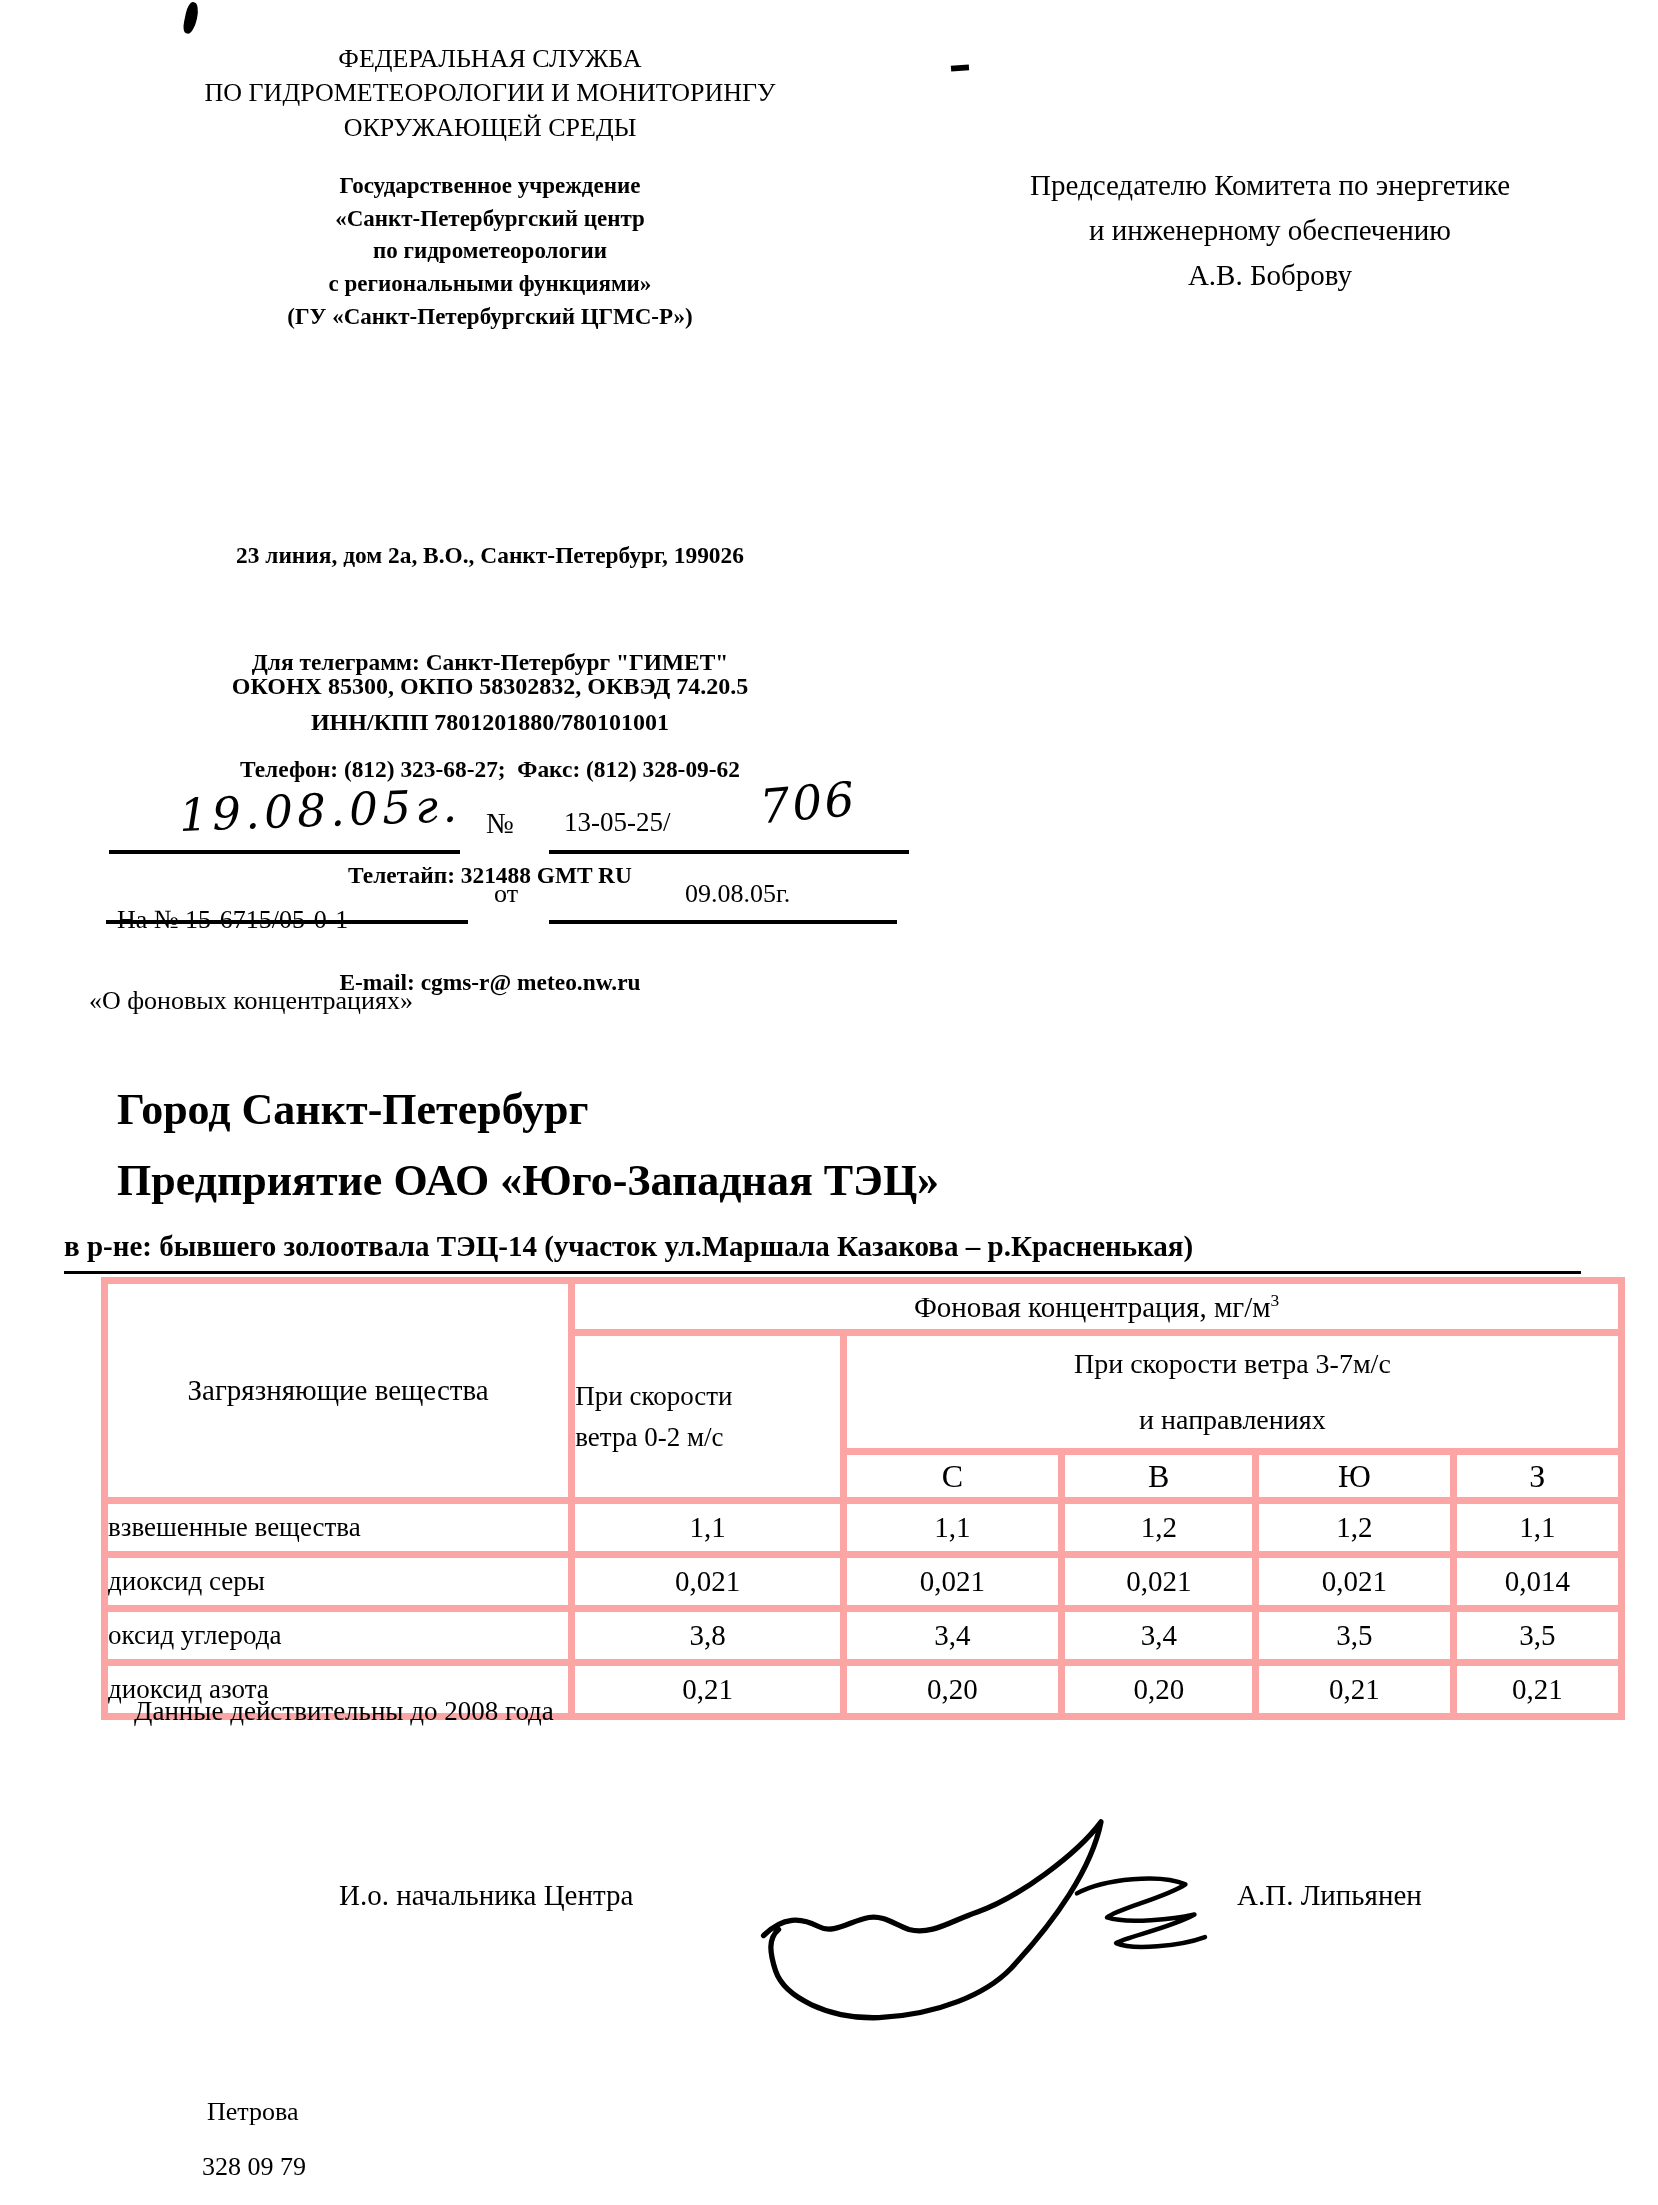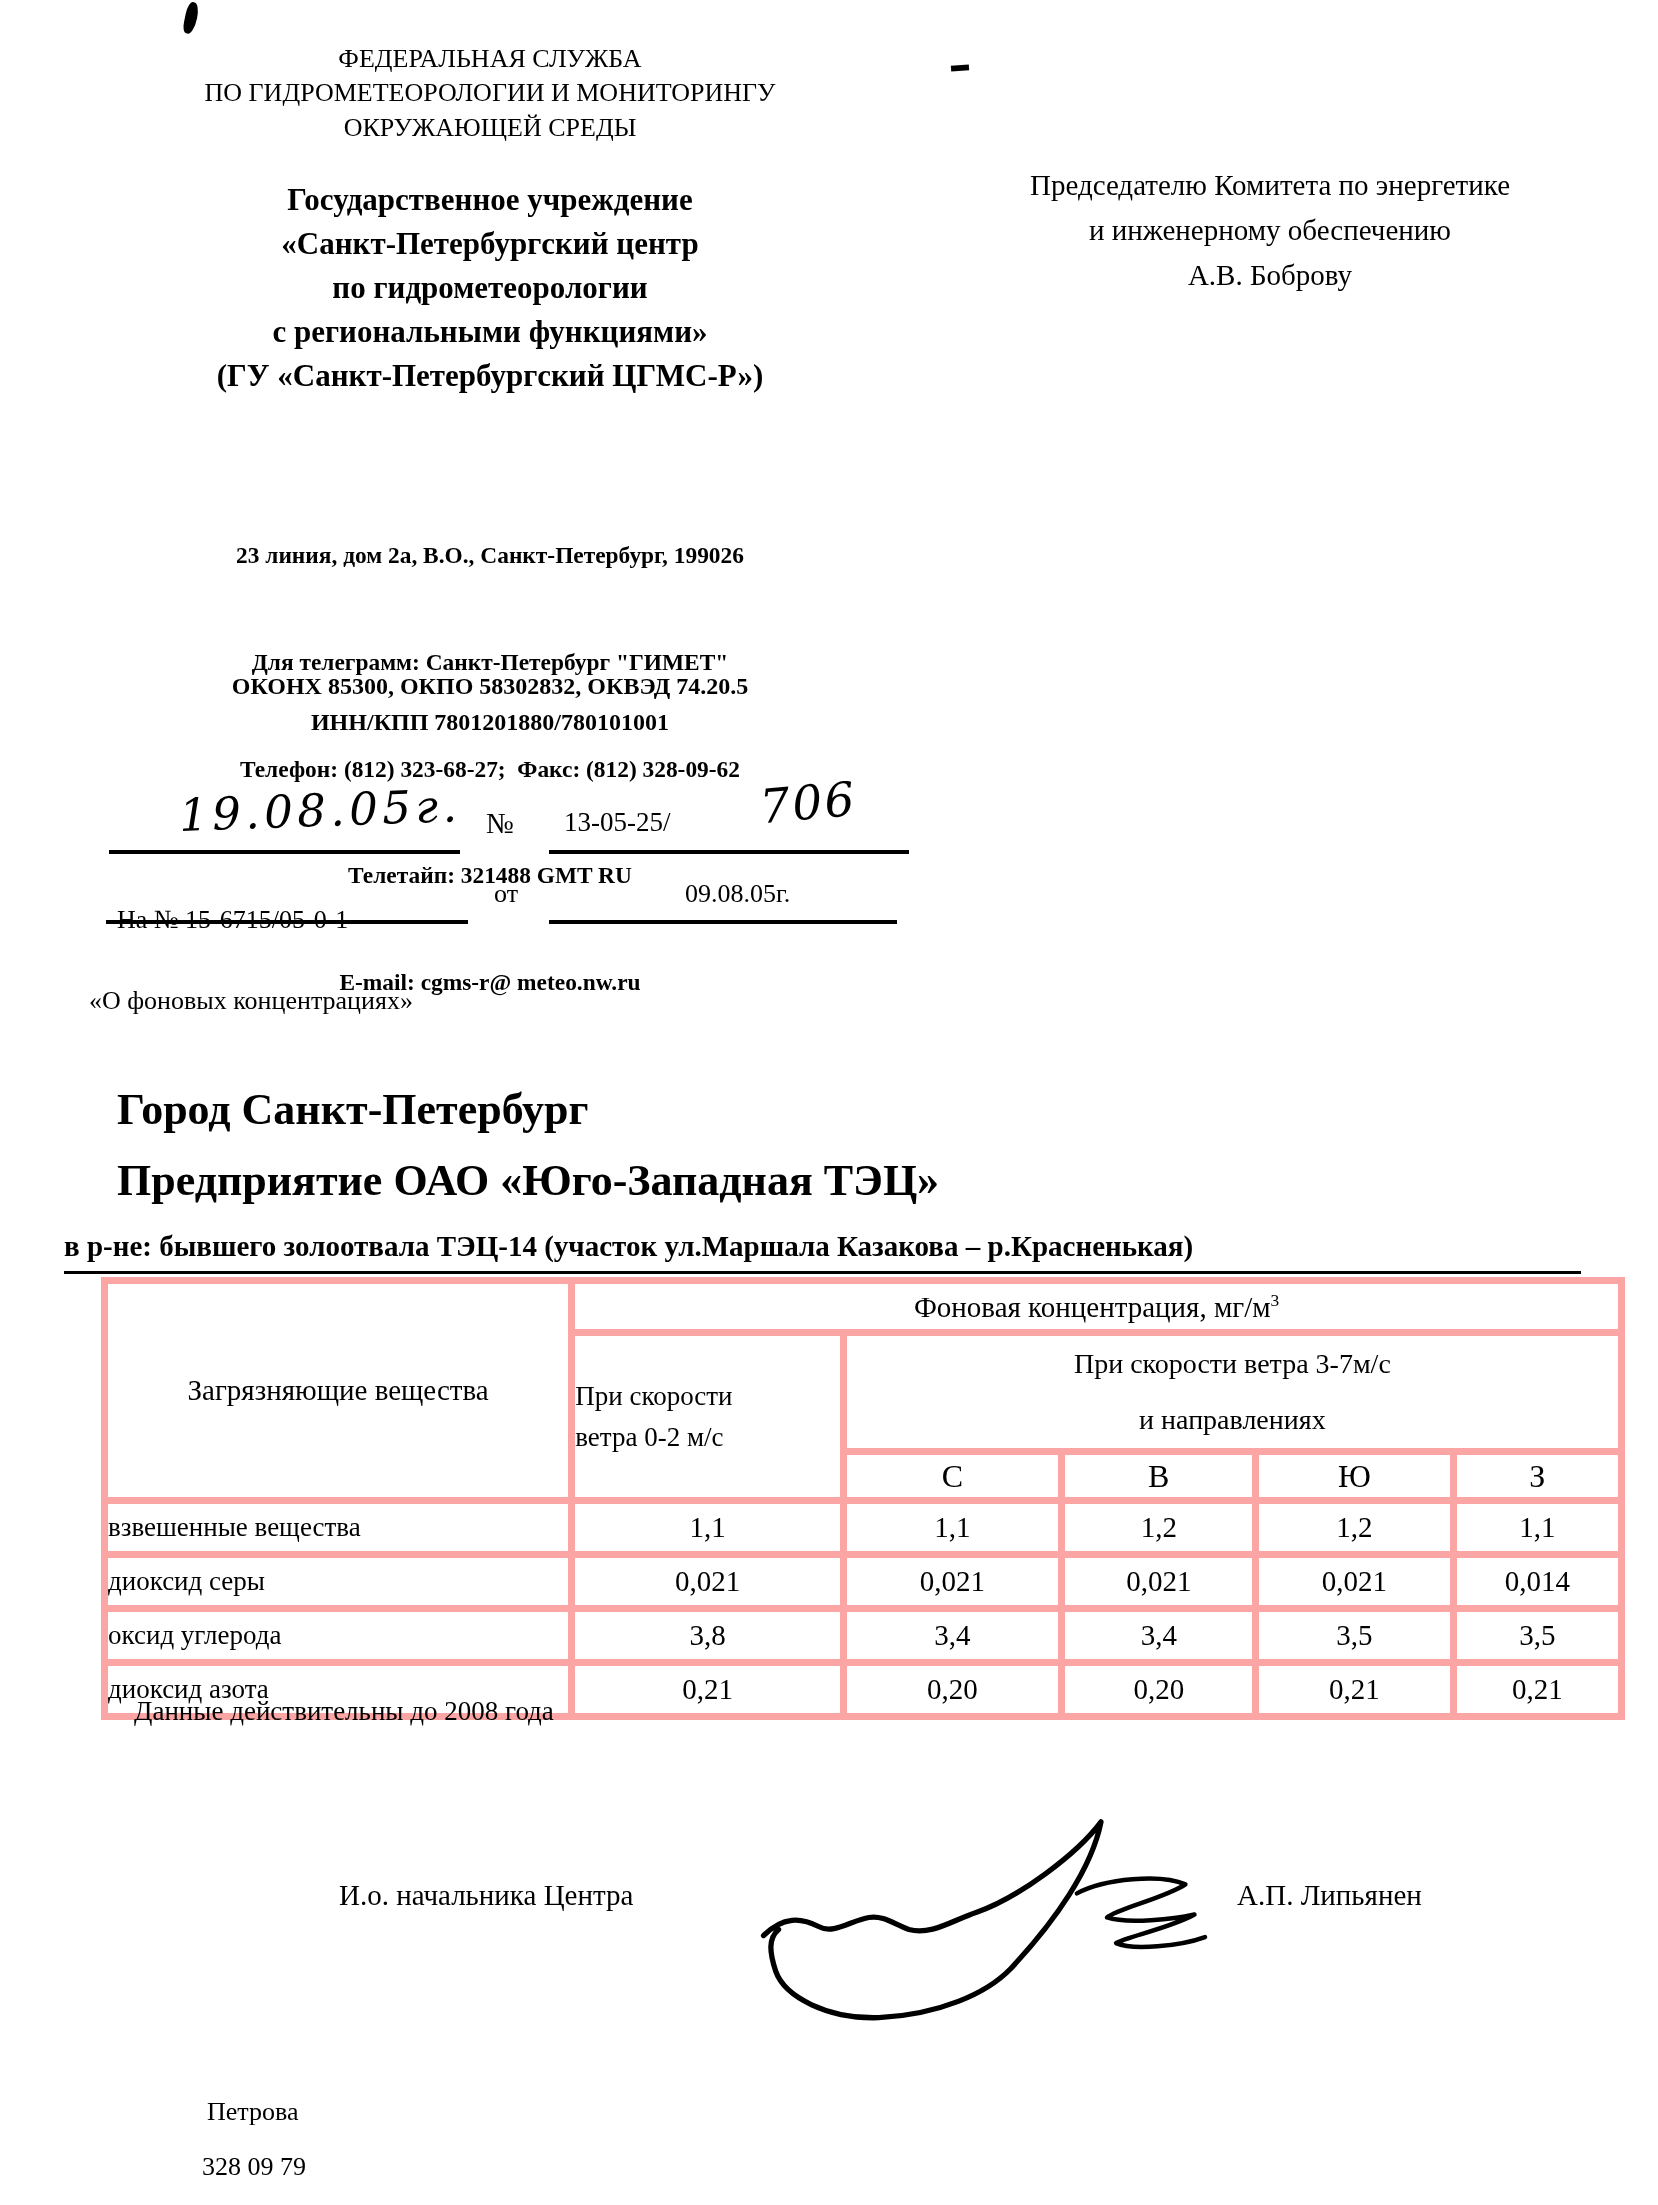--- a/index.html
+++ b/index.html
@@ -10,21 +10,21 @@
   .abs{position:absolute;}
   .ctr{text-align:center;}
 
   
   #pen-mark{left:185px;top:1.5px;width:12px;height:32px;background:#000;
     border-radius:45% 55% 60% 40%;transform:rotate(12deg);}
   #dash-artifact{left:951px;top:65px;width:18px;height:6px;background:#000;transform:rotate(-4deg);}
 
   
   #agency{left:113px;top:42px;width:754px;font-size:26px;line-height:1.32;}
-  #institution{left:113px;top:178px;width:754px;font-size:31px;font-weight:bold;line-height:1.42;}
+  #institution{left:113px;top:170px;width:754px;font-size:23px;font-weight:bold;line-height:1.42;}
   #contact{left:113px;top:467px;width:754px;font-size:23.4px;font-weight:bold;line-height:1.52;white-space:pre-wrap;}
   #codes{left:113px;top:668px;width:754px;font-size:24px;font-weight:bold;line-height:1.5;}
 
   
   #addressee{left:912px;top:163px;width:716px;font-size:29px;line-height:1.55;}
 
   
   .hand{font-style:italic;font-family:"DejaVu Serif", serif;}
   #hand-date{left:179px;top:784px;font-size:45px;letter-spacing:4.5px;transform:rotate(-2deg);}
   #no-label{left:486px;top:807px;font-size:29px;}

